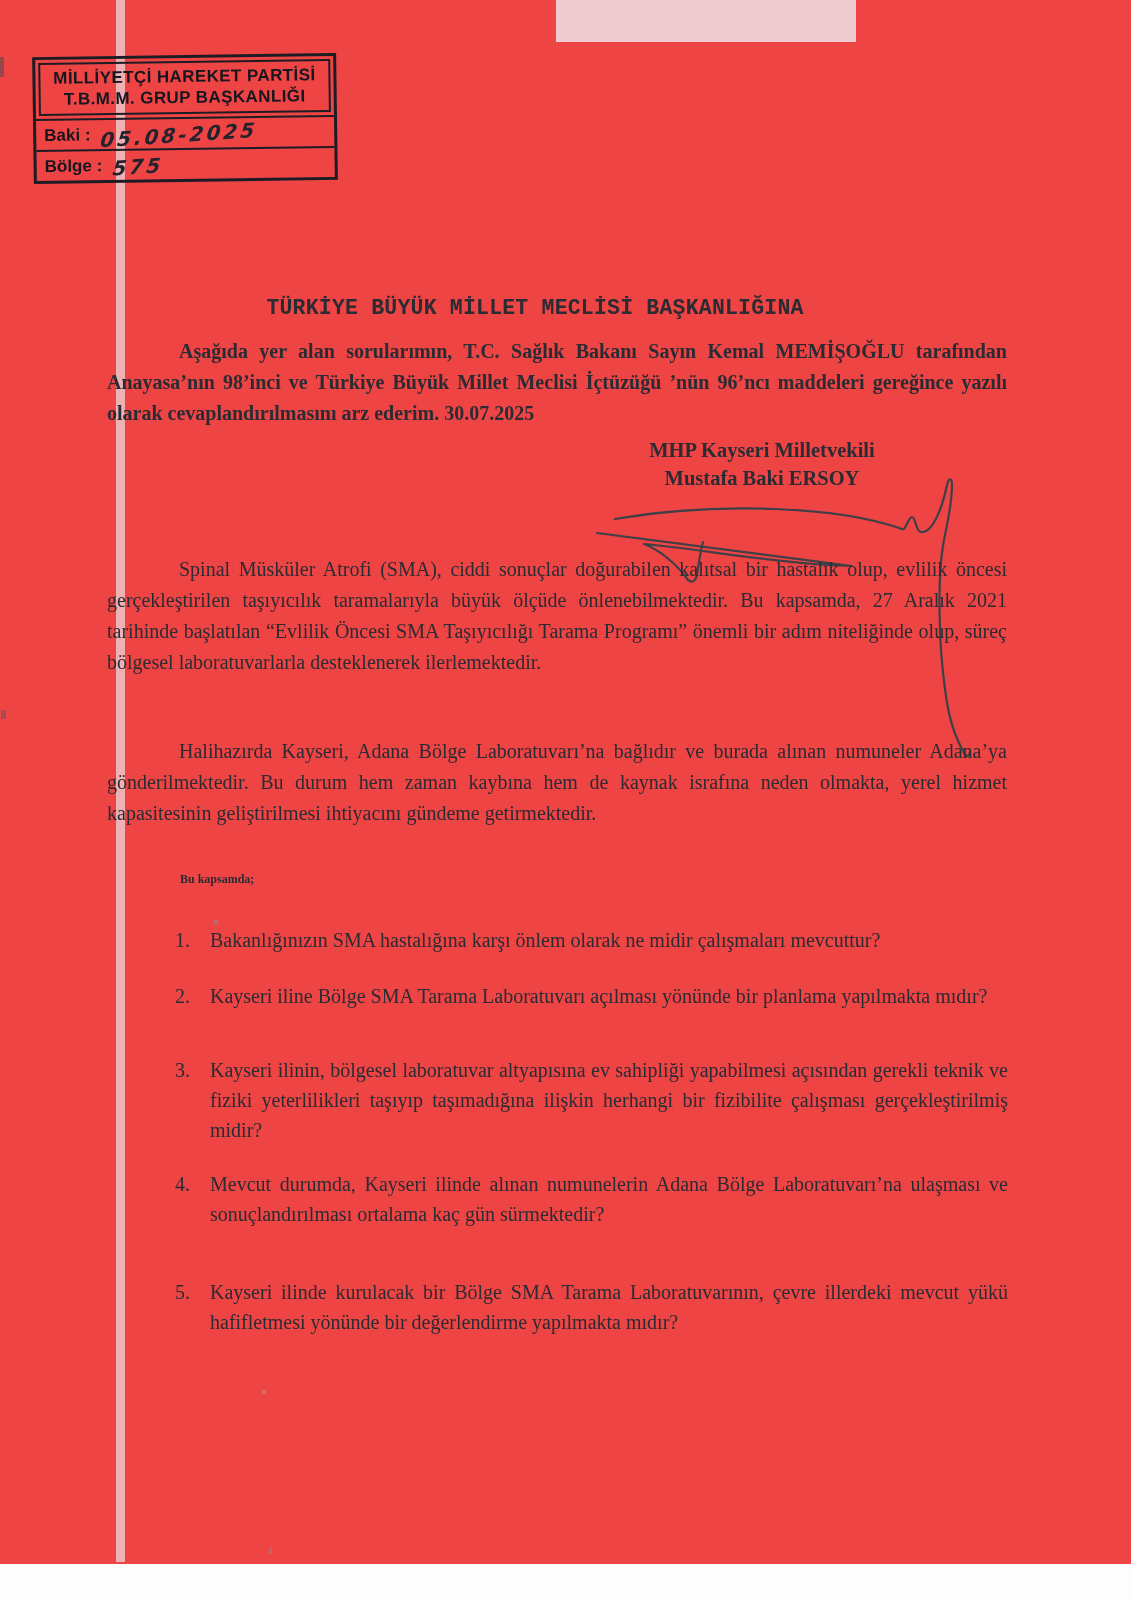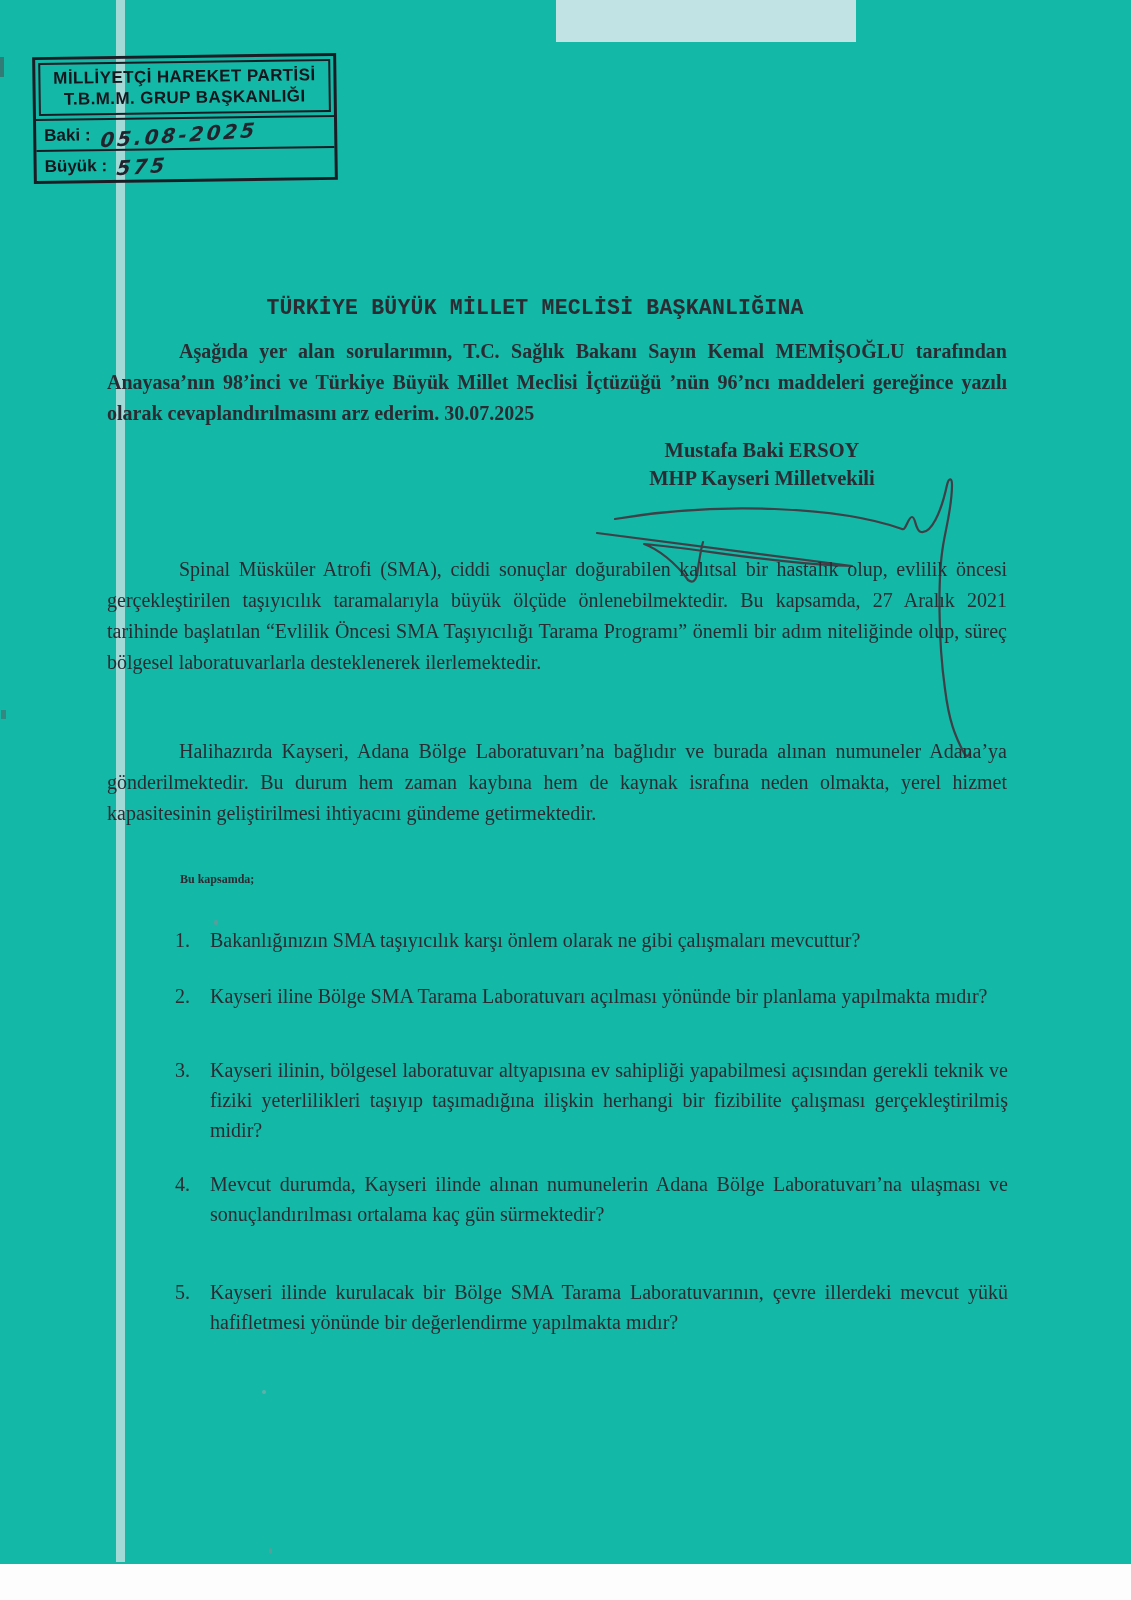--- a/index.html
+++ b/index.html
@@ -1,20 +1,20 @@
 <!DOCTYPE html>
 <html lang="tr"><head>
 <meta charset="utf-8">
 <style>
   html,body{margin:0;padding:0;background:#e9e9ec;}
   .page{
     position:relative;
     width:1131px;height:1600px;
     margin:0 auto;
-    background:#14b8a6;
+    background:#ef4444;
     overflow:hidden;
     font-family:"Liberation Serif", serif;
     color:#2b2b33;
   }
   
   .streak-left{position:absolute;left:116px;top:0;width:9px;height:1562px;background:#ededf1;opacity:.65;}
   .band-topright{position:absolute;left:556px;top:0;width:300px;height:42px;background:#eeedf2;opacity:.8;}
   .bottom-strip{position:absolute;left:0;bottom:0;width:100%;height:36px;background:#fdfdfe;}
   .edge-mark-a{position:absolute;left:0;top:57px;width:4px;height:20px;background:#4a4a52;opacity:.55;}
   .edge-mark-b{position:absolute;left:1px;top:710px;width:5px;height:9px;background:#55555e;opacity:.5;}
@@ -121,50 +121,50 @@
   <div class="stamp">
     <div class="stamp-title">
       <div>MİLLİYETÇİ HAREKET PARTİSİ</div>
       <div>T.B.M.M. GRUP BAŞKANLIĞI</div>
     </div>
     <div class="stamp-row">
       <span>Baki :</span>
       <span class="handwrite">05.08-2025</span>
     </div>
     <div class="stamp-row">
-      <span>Büyük :</span>
+      <span>Bölge :</span>
       <span class="handwrite">575</span>
     </div>
   </div>
 
   <div class="doc-title">TÜRKİYE BÜYÜK MİLLET MECLİSİ BAŞKANLIĞINA</div>
 
   <div class="para para-intro">Aşağıda yer alan sorularımın, T.C. Sağlık Bakanı Sayın Kemal MEMİŞOĞLU tarafından Anayasa’nın 98’inci ve Türkiye Büyük Millet Meclisi İçtüzüğü ’nün 96’ncı maddeleri gereğince yazılı olarak cevaplandırılmasını arz ederim. 30.07.2025</div>
 
   <div class="sig-block">
+    <div>MHP Kayseri Milletvekili</div>
     <div>Mustafa Baki ERSOY</div>
-    <div>MHP Kayseri Milletvekili</div>
   </div>
 
   <svg class="sig-svg" viewBox="0 0 480 330">
     <g fill="none" stroke="#3f3f47" stroke-width="2.2" stroke-linecap="round" stroke-linejoin="round">
       <path d="M75,64 C180,46 300,52 362,74 c4,2 6,-12 10,-12 c4,0 3,14 9,15 c10,2 20,-19 26,-47 c2,-8 5,-7 5,0 c0,22 -6,42 -9,61 c-5,30 -5,93 2,143 c4,32 10,47 19,64 c2,4 5,4 6,-1"></path>
       <path d="M57,78 C160,92 260,105 312,111 C240,109 160,94 104,89 C118,94 136,108 148,125 C152,128 155,127 157,120 C159,106 161,94 163,87"></path>
     </g>
   </svg>
 
   <div class="para para-b1">Spinal Müsküler Atrofi (SMA), ciddi sonuçlar doğurabilen kalıtsal bir hastalık olup, evlilik öncesi gerçekleştirilen taşıyıcılık taramalarıyla büyük ölçüde önlenebilmektedir. Bu kapsamda, 27 Aralık 2021 tarihinde başlatılan “Evlilik Öncesi SMA Taşıyıcılığı Tarama Programı” önemli bir adım niteliğinde olup, süreç bölgesel laboratuvarlarla desteklenerek ilerlemektedir.</div>
   <div class="para para-b2">Halihazırda Kayseri, Adana Bölge Laboratuvarı’na bağlıdır ve burada alınan numuneler Adana’ya gönderilmektedir. Bu durum hem zaman kaybına hem de kaynak israfına neden olmakta, yerel hizmet kapasitesinin geliştirilmesi ihtiyacını gündeme getirmektedir.</div>
 
   <div class="list-heading">Bu kapsamda;</div>
 
   <div class="q-list">
     <div class="q-item m1">
       <span class="q-num">1.</span>
-      <span class="q-text">Bakanlığınızın SMA taşıyıcılık karşı önlem olarak ne gibi çalışmaları mevcuttur?</span>
+      <span class="q-text">Bakanlığınızın SMA hastalığına karşı önlem olarak ne midir çalışmaları mevcuttur?</span>
     </div>
     <div class="q-item m2">
       <span class="q-num">2.</span>
       <span class="q-text">Kayseri iline Bölge SMA Tarama Laboratuvarı açılması yönünde bir planlama yapılmakta mıdır?</span>
     </div>
     <div class="q-item m3">
       <span class="q-num">3.</span>
       <span class="q-text">Kayseri ilinin, bölgesel laboratuvar altyapısına ev sahipliği yapabilmesi açısından gerekli teknik ve fiziki yeterlilikleri taşıyıp taşımadığına ilişkin herhangi bir fizibilite çalışması gerçekleştirilmiş midir?</span>
     </div>
     <div class="q-item m4">

